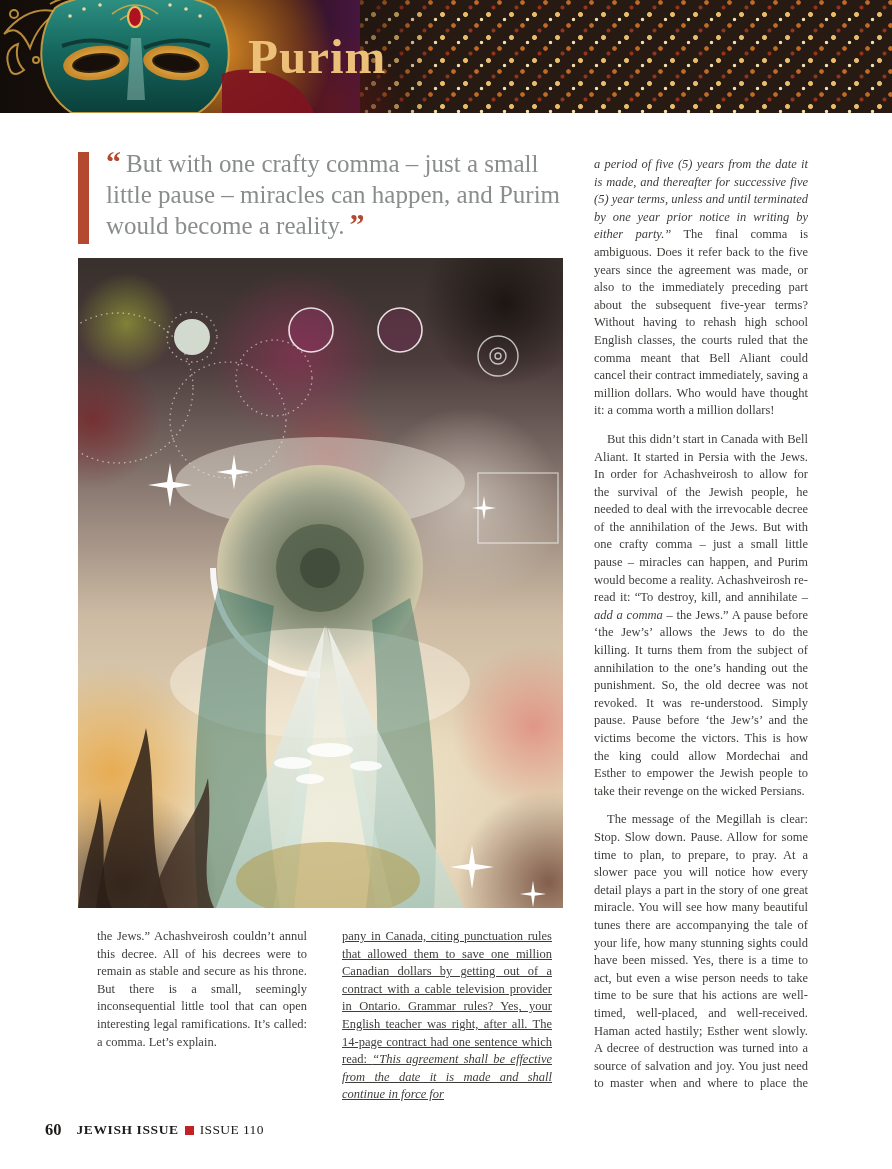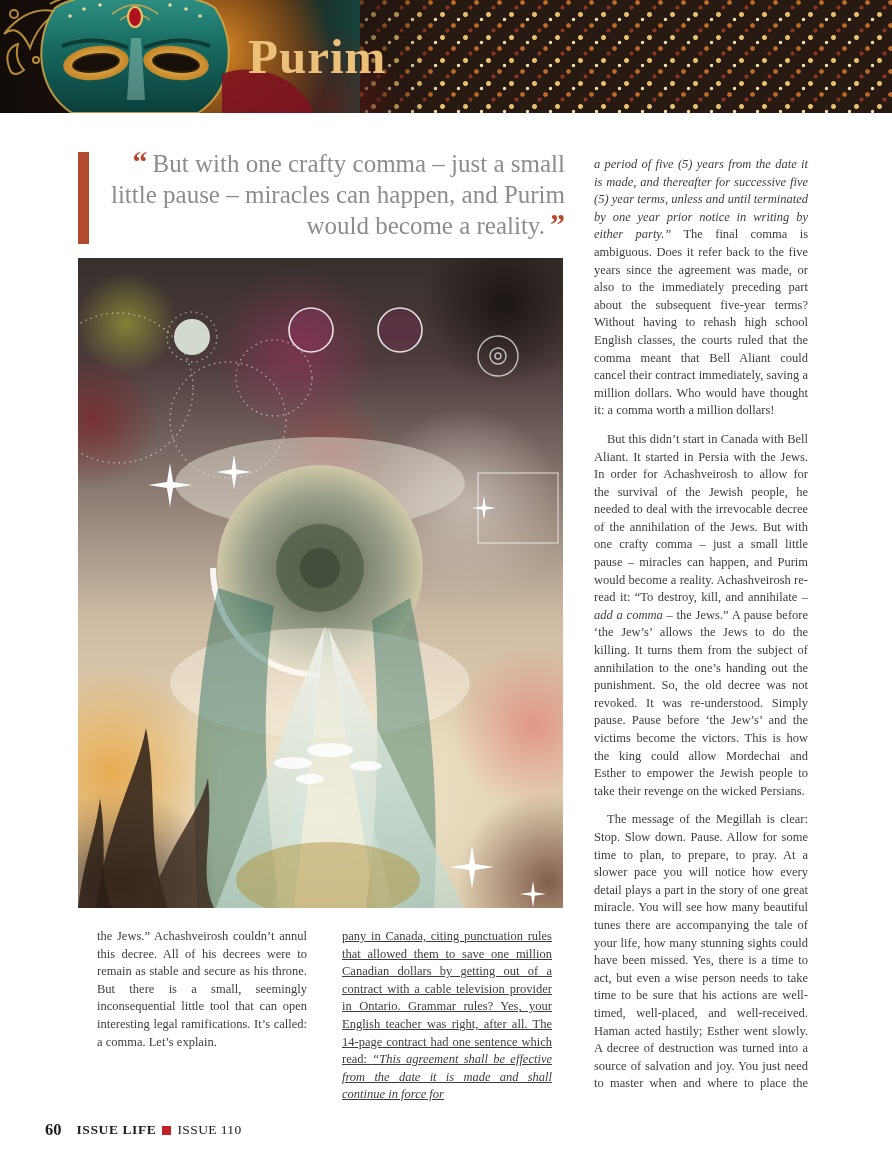--- a/index.html
+++ b/index.html
@@ -1,41 +1,41 @@
 <!DOCTYPE html>
 <html lang="en"><head>
 <meta charset="utf-8">
 <style>
   html,body{margin:0;padding:0;background:#e8e8e8;}
   .page{position:relative;width:892px;height:1169px;background:#ffffff;margin:0 auto;overflow:hidden;
         font-family:"Liberation Serif",serif;}
 
   
-  .banner{position:absolute;left:0;top:0;width:892px;height:113px;background:#0f766e;overflow:hidden;}
+  .banner{position:absolute;left:0;top:0;width:892px;height:113px;background:#701a75;overflow:hidden;}
   .dots-zone{position:absolute;left:360px;right:0;top:0;bottom:0;background-color:#261a13;
     background-image:
       radial-gradient(circle,#e7bd6b 2.1px,transparent 2.9px),
       radial-gradient(circle,#c06a26 1.9px,transparent 2.7px),
       radial-gradient(circle,#93341f 1.6px,transparent 2.4px),
       radial-gradient(circle,#f2dfae 1.3px,transparent 2.1px);
     background-size:23px 23px,23px 23px,23px 23px,23px 23px;
     background-position:2px 3px,13px 14px,7px 19px,18px 8px;}
   .photo-zone{position:absolute;left:0;top:0;width:440px;height:113px;
     background:
       radial-gradient(circle 150px at 215px 50px, rgba(230,145,40,.95), rgba(160,85,22,.55) 55%, rgba(60,30,12,0) 78%),
       radial-gradient(circle 110px at 330px 105px, rgba(120,25,22,.55), rgba(120,25,22,0) 72%),
       linear-gradient(90deg,#130d09 0%,#1e120c 55%,rgba(30,17,12,.55) 80%,rgba(30,17,12,0) 100%);}
   .banner-title{position:absolute;left:248px;top:28px;z-index:5;
     font-family:"Liberation Serif",serif;font-size:49px;font-weight:600;letter-spacing:1px;color:#edc079;}
 
   
   .pullquote{position:absolute;left:78px;top:148px;width:487px;display:flex;}
   .pq-bar{flex:none;width:11px;height:92px;background:#b3492e;margin-top:4px;}
   .pq-text{margin-left:17px;font-family:"Liberation Serif",serif;font-size:25px;line-height:31px;
-    color:#8a8d8e;text-align:right;}
+    color:#8a8d8e;text-align:left;}
   .pq-mark{color:#b3492e;font-weight:bold;font-size:30px;line-height:0;}
   .pq-mark.open{margin-right:5px;}
   .pq-mark.close{margin-left:5px;}
 
   
   .feature-image{position:absolute;left:78px;top:258px;width:485px;height:650px;overflow:hidden;
     background-image:
       radial-gradient(circle 70px at 10% 10%, rgba(170,180,55,.6), transparent 72%),
       radial-gradient(circle 95px at 3% 25%, rgba(125,25,32,.62), transparent 72%),
       radial-gradient(circle 120px at 45% 15%, rgba(158,48,92,.55), transparent 72%),
@@ -218,18 +218,18 @@
       <p><span>pany in Canada, citing punctuation rules that allowed them to save one million Canadian dollars by getting out of a contract with a cable television provider in Ontario. Grammar rules? Yes, your English teacher was right, after all. The 14-page contract had one sentence which read: </span><span class="ital">“This agreement shall be effective from the date it is made and shall continue in force for</span></p>
     </div>
   <div class="body-col col-right">
       <p><span class="ital">a period of five (5) years from the date it is made, and thereafter for successive five (5) year terms, unless and until terminated by one year prior notice in writing by either party.”</span><span> The final comma is ambiguous. Does it refer back to the five years since the agreement was made, or also to the immediately preceding part about the subsequent five-year terms? Without having to rehash high school English classes, the courts ruled that the comma meant that Bell Aliant could cancel their contract immediately, saving a million dollars. Who would have thought it: a comma worth a million dollars!</span></p>
       <p class="indent"><span>But this didn’t start in Canada with Bell Aliant. It started in Persia with the Jews. In order for Achashveirosh to allow for the survival of the Jewish people, he needed to deal with the irrevocable decree of the annihilation of the Jews. But with one crafty comma – just a small little pause – miracles can happen, and Purim would become a reality. Achashveirosh re-read it: “To destroy, kill, and annihilate – </span><span class="ital">add a comma</span><span> – the Jews.” A pause before ‘the Jew’s’ allows the Jews to do the killing. It turns them from the subject of annihilation to the one’s handing out the punishment. So, the old decree was not revoked. It was re-understood. Simply pause. Pause before ‘the Jew’s’ and the victims become the victors. This is how the king could allow Mordechai and Esther to empower the Jewish people to take their revenge on the wicked Persians.</span></p>
       <p class="indent"><span>The message of the Megillah is clear: Stop. Slow down. Pause. Allow for some time to plan, to prepare, to pray. At a slower pace you will notice how every detail plays a part in the story of one great miracle. You will see how many beautiful tunes there are accompanying the tale of your life, how many stunning sights could have been missed. Yes, there is a time to act, but even a wise person needs to take time to be sure that his actions are well-timed, well-placed, and well-received. Haman acted hastily; Esther went slowly. A decree of destruction was turned into a source of salvation and joy. You just need to master when and where to place the pause.</span><span class="jl-logo">JL</span></p>
     </div>
 
   <div class="footer">
     <span class="pagenum">60</span>
-    <span class="mag">ISSUE LIFE</span>
+    <span class="mag">JEWISH ISSUE</span>
     <span class="sq"></span>
     <span class="issue">ISSUE 110</span>
   </div>
 
 </div>
 
 </body></html>

